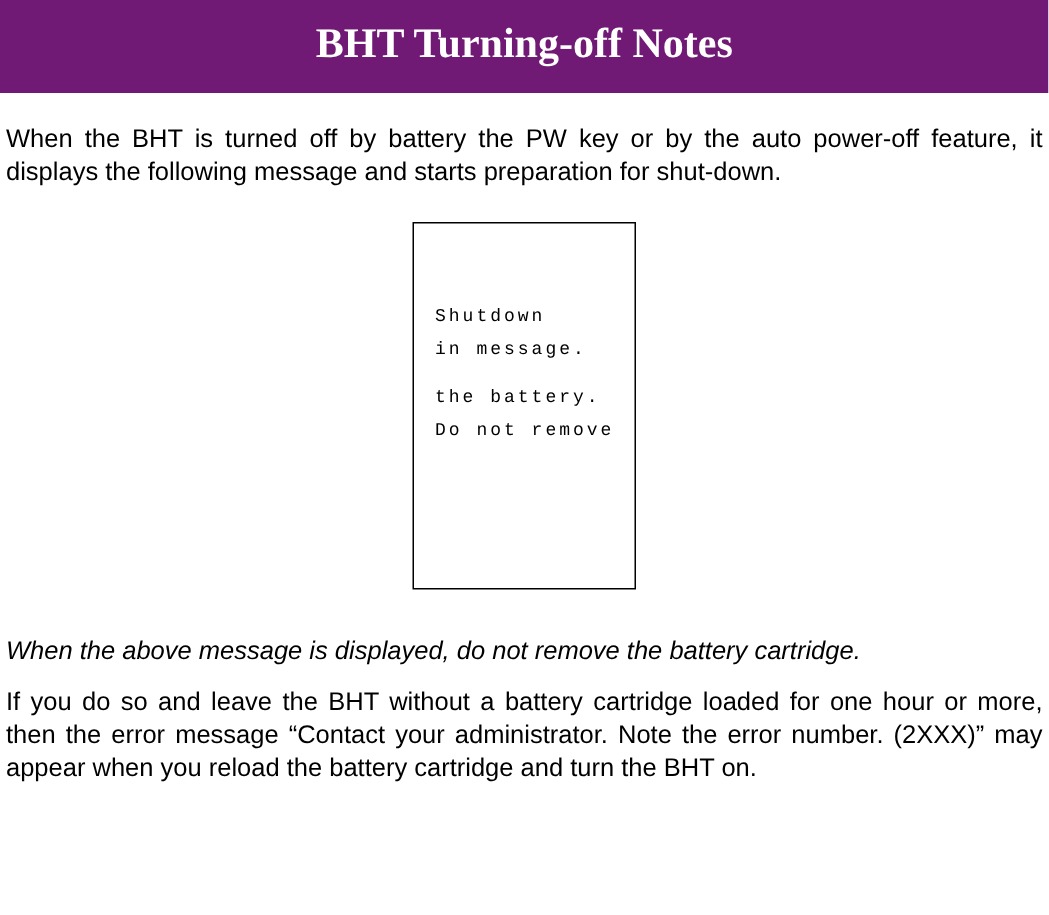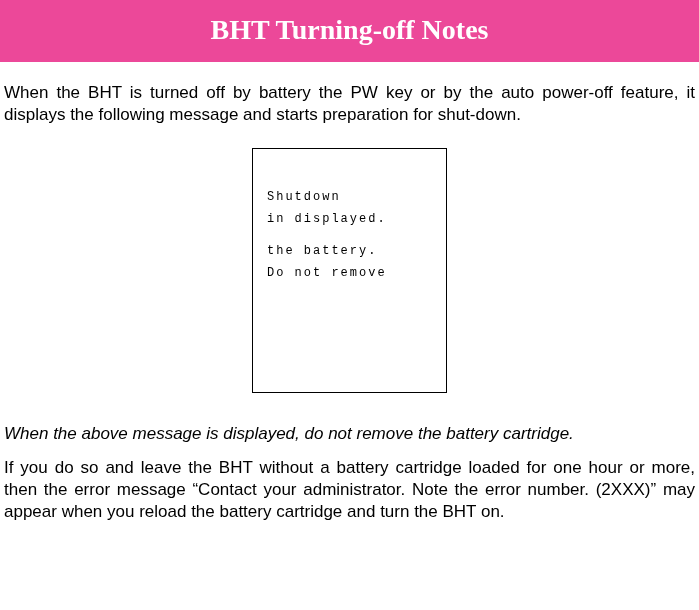--- a/index.html
+++ b/index.html
@@ -5,45 +5,45 @@
   body {
     margin: 0;
     padding: 0;
     font-family: Arial, Helvetica, sans-serif;
     font-size: 17px;
     color: #000;
     width: 699px;
     background: #fff;
   }
   .header {
-    background: #ec4899;
+    background: #701a75;
     color: #fff;
     text-align: center;
     font-weight: bold;
     font-size: 28px;
     padding: 14px 0 16px 0;
     font-family: "Times New Roman", Times, serif;
   }
   .body-text {
     padding: 20px 4px 4px 4px;
     line-height: 1.3;
     text-align: justify;
   }
   .bold { font-weight: normal; }
   .device-wrap {
     text-align: center;
     padding: 18px 0 20px 0;
   }
   .device {
     display: inline-block;
     border: 1px solid #000;
-    width: 195px;
+    width: 149px;
     height: 245px;
     text-align: left;
-    padding: 14px 14px;
+    padding: 28px 14px;
     box-sizing: border-box;
     vertical-align: top;
   }
   .device-inner {
     font-family: Courier, "Courier New", monospace;
     font-size: 12px;
     letter-spacing: 2px;
     line-height: 1.0;
     padding-top: 28px;
   }
@@ -59,21 +59,21 @@
 <div class="header">BHT Turning-off Notes</div>
 
 <div class="body-text">
   <span>When the BHT is turned off by battery the </span><span class="bold">PW</span><span> key or by the auto power-off feature, it displays the following message and starts preparation for shut-down.</span>
 </div>
 
 <div class="device-wrap">
   <div class="device">
     <div class="device-inner">
       <p>Shutdown</p>
-      <p>in displayed.</p>
+      <p>in message.</p>
       <div class="gap"></div>
       <p>the battery.</p>
       <p>Do not remove</p>
     </div>
   </div>
 </div>
 
 <div class="body-text" style="padding-top:10px;font-style:italic;">When the above message is displayed, do not remove the battery cartridge.</div>
 
 <div class="body-text" style="padding-top:8px;">If you do so and leave the BHT without a battery cartridge loaded for one hour or more, then the error message “Contact your administrator. Note the error number. (2XXX)” may appear when you reload the battery cartridge and turn the BHT on.</div>

